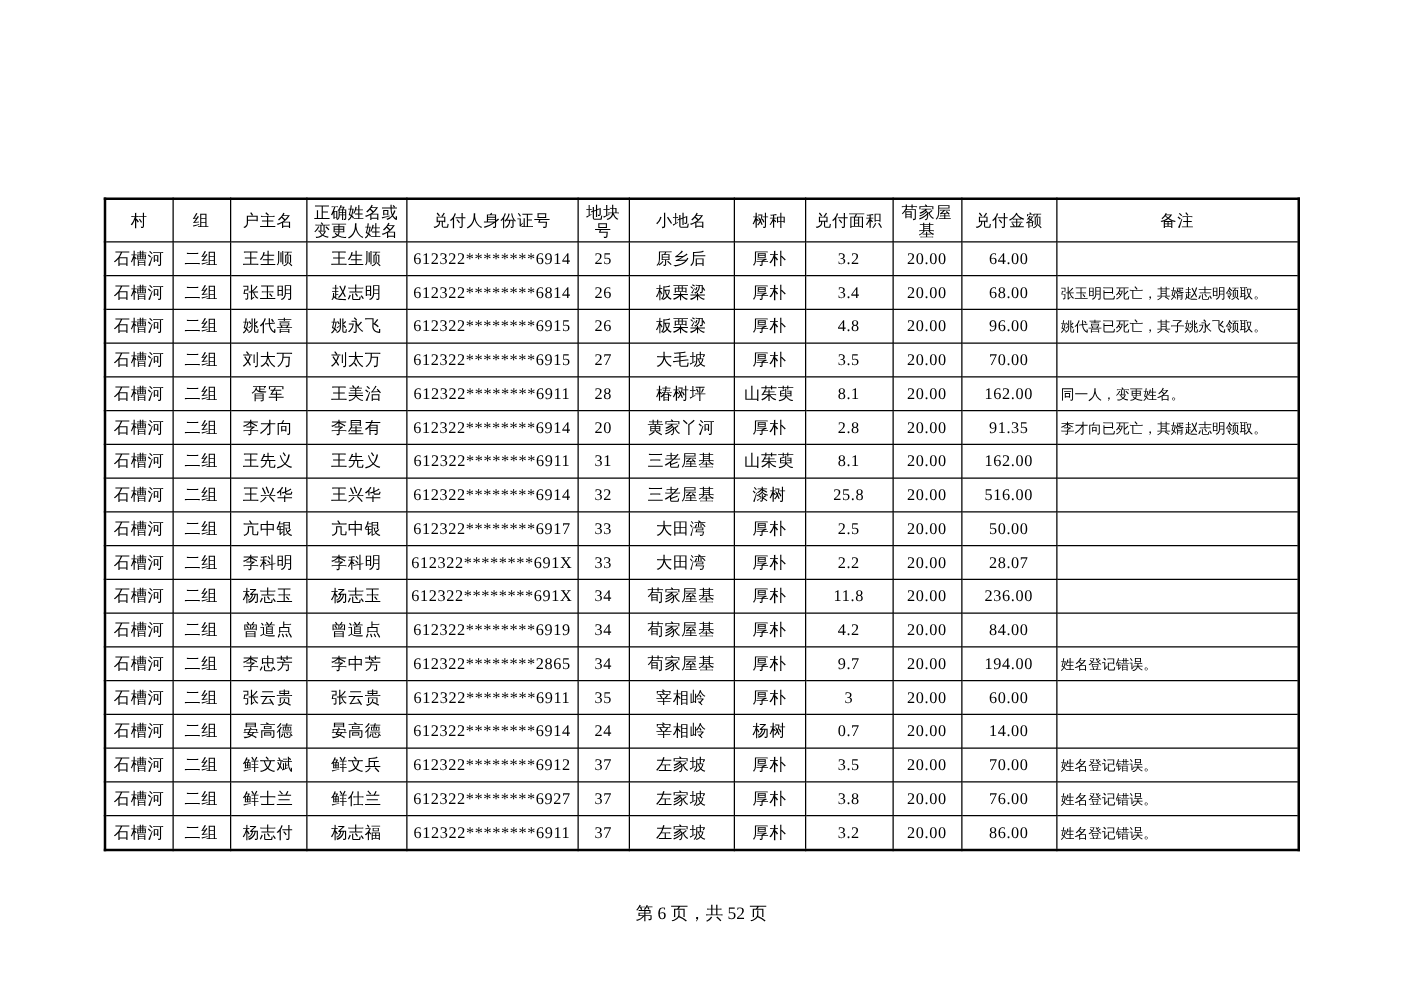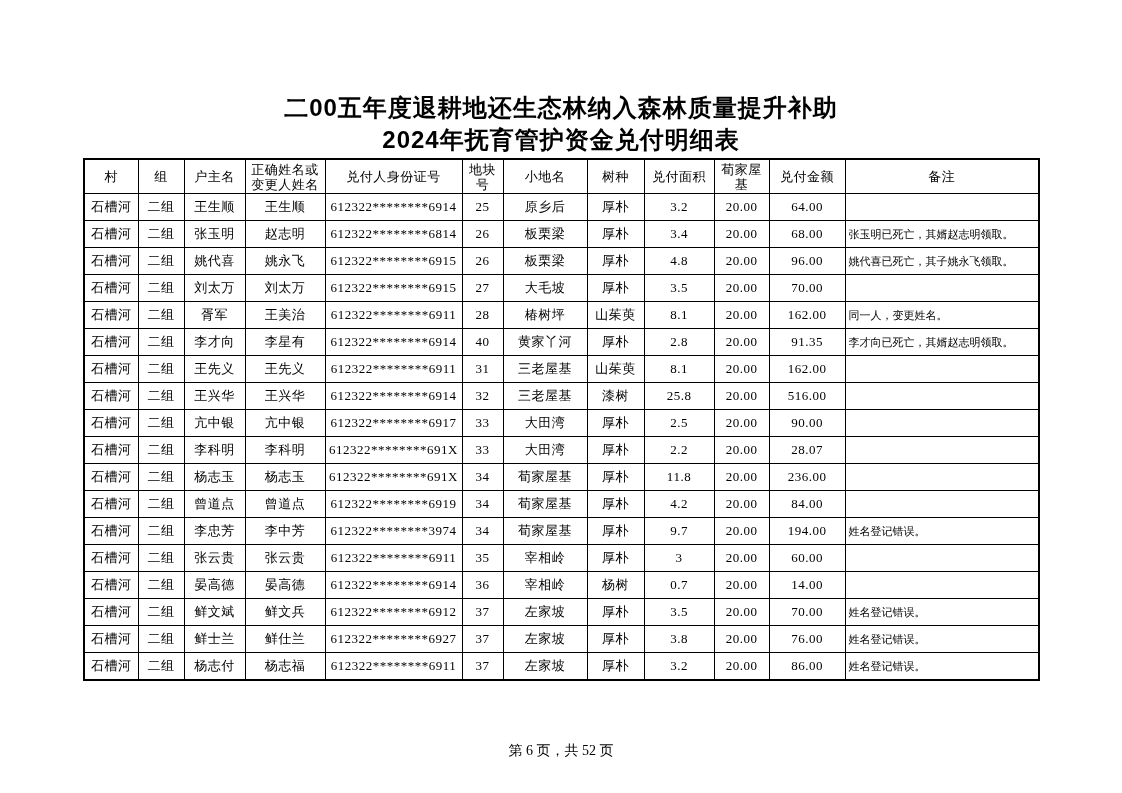--- a/index.html
+++ b/index.html
@@ -64,32 +64,27 @@
     letter-spacing: 0;
   }
   .page-footer {
     position: absolute;
     top: 722px;
     left: 0;
     width: 100%;
     text-align: center;
     font-size: 14px;
     font-family: "Liberation Serif", serif;
-    margin-top: 20px;
   }
 </style>
 </head>
 <body>
 
 <div class="page">
 
-  <div class="doc-title">
-    <div>二00五年度退耕地还生态林纳入森林质量提升补助</div>
-    <div>2024年抚育管护资金兑付明细表</div>
-  </div>
 
   <table class="pay-table">
     <colgroup>
       <col style="width:54px">
       <col style="width:46px">
       <col style="width:61px">
       <col style="width:80px">
       <col style="width:137px">
       <col style="width:41px">
       <col style="width:84px">
@@ -186,21 +181,21 @@
           <td>20.00</td>
           <td>162.00</td>
           <td class="remark">同一人，变更姓名。</td>
         </tr>
         <tr>
           <td>石槽河</td>
           <td>二组</td>
           <td>李才向</td>
           <td>李星有</td>
           <td>612322********6914</td>
-          <td>40</td>
+          <td>20</td>
           <td>黄家丫河</td>
           <td>厚朴</td>
           <td>2.8</td>
           <td>20.00</td>
           <td>91.35</td>
           <td class="remark">李才向已死亡，其婿赵志明领取。</td>
         </tr>
         <tr>
           <td>石槽河</td>
           <td>二组</td>
@@ -233,21 +228,21 @@
           <td>石槽河</td>
           <td>二组</td>
           <td>亢中银</td>
           <td>亢中银</td>
           <td>612322********6917</td>
           <td>33</td>
           <td>大田湾</td>
           <td>厚朴</td>
           <td>2.5</td>
           <td>20.00</td>
-          <td>90.00</td>
+          <td>50.00</td>
           <td class="remark"></td>
         </tr>
         <tr>
           <td>石槽河</td>
           <td>二组</td>
           <td>李科明</td>
           <td>李科明</td>
           <td>612322********691X</td>
           <td>33</td>
           <td>大田湾</td>
@@ -283,21 +278,21 @@
           <td>4.2</td>
           <td>20.00</td>
           <td>84.00</td>
           <td class="remark"></td>
         </tr>
         <tr>
           <td>石槽河</td>
           <td>二组</td>
           <td>李忠芳</td>
           <td>李中芳</td>
-          <td>612322********3974</td>
+          <td>612322********2865</td>
           <td>34</td>
           <td>荀家屋基</td>
           <td>厚朴</td>
           <td>9.7</td>
           <td>20.00</td>
           <td>194.00</td>
           <td class="remark">姓名登记错误。</td>
         </tr>
         <tr>
           <td>石槽河</td>
@@ -312,21 +307,21 @@
           <td>20.00</td>
           <td>60.00</td>
           <td class="remark"></td>
         </tr>
         <tr>
           <td>石槽河</td>
           <td>二组</td>
           <td>晏高德</td>
           <td>晏高德</td>
           <td>612322********6914</td>
-          <td>36</td>
+          <td>24</td>
           <td>宰相岭</td>
           <td>杨树</td>
           <td>0.7</td>
           <td>20.00</td>
           <td>14.00</td>
           <td class="remark"></td>
         </tr>
         <tr>
           <td>石槽河</td>
           <td>二组</td>

